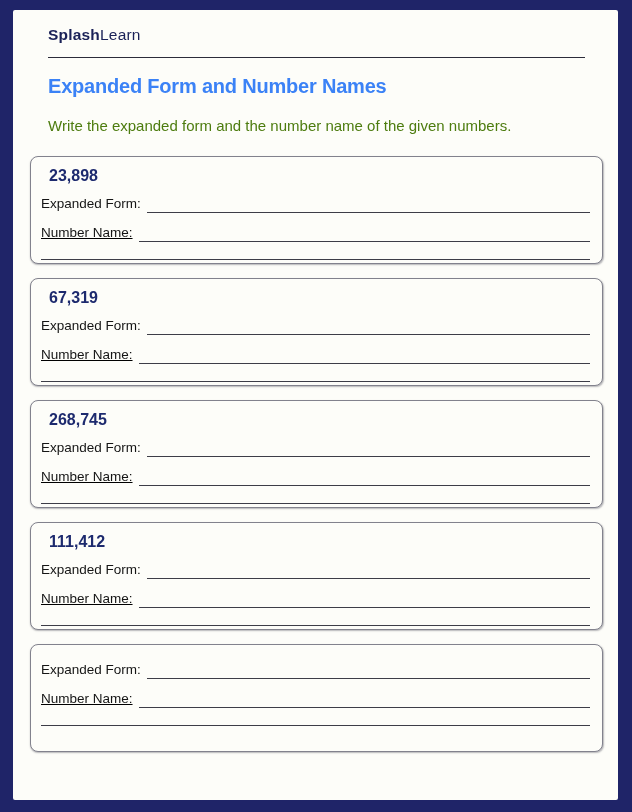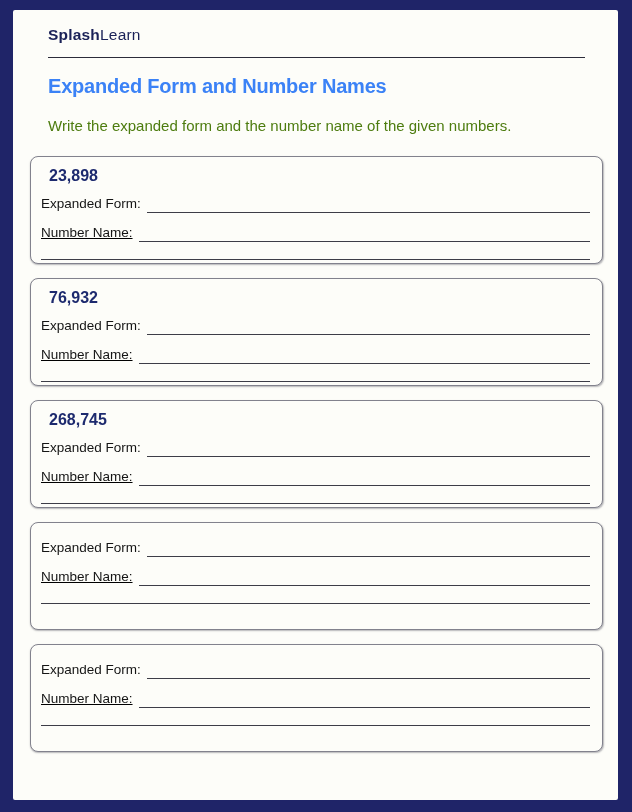--- a/index.html
+++ b/index.html
@@ -117,21 +117,21 @@
         <span class="write-line"></span>
       </div>
       <div class="blank-row">
         <span class="row-label">Number Name:</span>
         <span class="write-line"></span>
       </div>
       <div class="continuation-line"></div>
     </div>
 
     <div class="problem-card">
-      <div class="problem-number">76,932</div>
+      <div class="problem-number">67,319</div>
       <div class="blank-row">
         <span class="row-label">Expanded Form:</span>
         <span class="write-line"></span>
       </div>
       <div class="blank-row">
         <span class="row-label">Number Name:</span>
         <span class="write-line"></span>
       </div>
       <div class="continuation-line"></div>
     </div>
@@ -143,20 +143,21 @@
         <span class="write-line"></span>
       </div>
       <div class="blank-row">
         <span class="row-label">Number Name:</span>
         <span class="write-line"></span>
       </div>
       <div class="continuation-line"></div>
     </div>
 
     <div class="problem-card">
+      <div class="problem-number">111,412</div>
       <div class="blank-row">
         <span class="row-label">Expanded Form:</span>
         <span class="write-line"></span>
       </div>
       <div class="blank-row">
         <span class="row-label">Number Name:</span>
         <span class="write-line"></span>
       </div>
       <div class="continuation-line"></div>
     </div>

